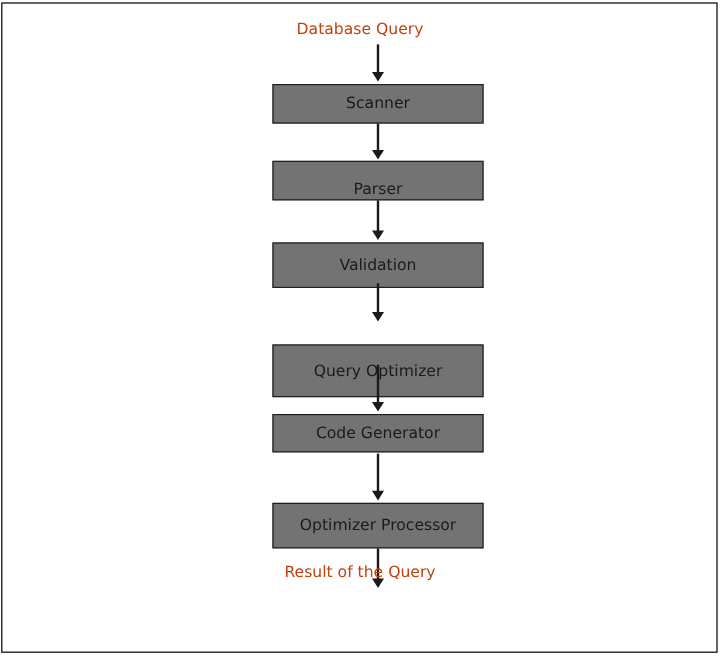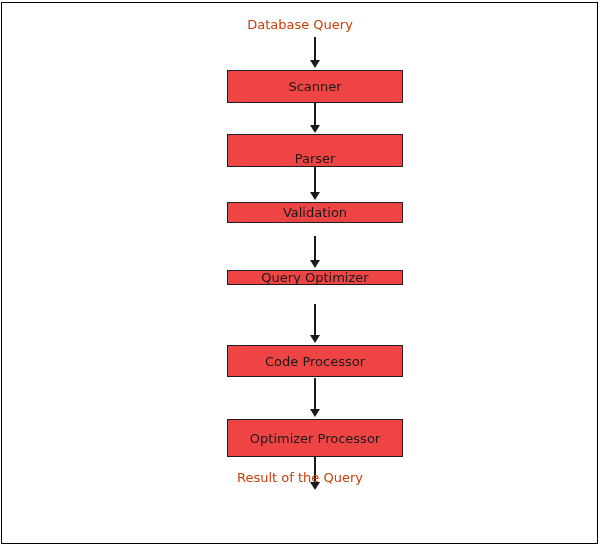--- a/index.html
+++ b/index.html
@@ -33,21 +33,21 @@
     font-size: 13px;
     line-height: 16px;
     color: #c2410c;
   }
   .box {
     position: absolute;
     left: 227px;
     width: 176px;
     box-sizing: border-box;
     border: 1px solid #1f1f1f;
-    background: #ef4444;
+    background: #737373;
     display: flex;
     align-items: center;
     justify-content: center;
   }
   .box-label {
     font-size: 13px;
     color: #1a1a1a;
     white-space: nowrap;
   }
   .arrow {
@@ -99,40 +99,40 @@
 
   <div class="box" style="top:134px; height:33px;align-items:flex-end;">
     <span class="box-label">Parser</span>
   </div>
 
   <div class="arrow" style="top:167px; height:33px;">
     <div class="shaft"></div>
     <div class="head"></div>
   </div>
 
-  <div class="box" style="top:202px; height:21px;">
+  <div class="box" style="top:202px; height:38px;">
     <span class="box-label">Validation</span>
   </div>
 
   <div class="arrow" style="top:236px; height:32px;">
     <div class="shaft"></div>
     <div class="head"></div>
   </div>
 
-  <div class="box" style="top:270px; height:15px;">
+  <div class="box" style="top:287px; height:44px;">
     <span class="box-label">Query Optimizer</span>
   </div>
 
   <div class="arrow" style="top:304px; height:39px;">
     <div class="shaft"></div>
     <div class="head"></div>
   </div>
 
   <div class="box" style="top:345px; height:32px;">
-    <span class="box-label">Code Processor</span>
+    <span class="box-label">Code Generator</span>
   </div>
 
   <div class="arrow" style="top:378px; height:39px;">
     <div class="shaft"></div>
     <div class="head"></div>
   </div>
 
   <div class="box" style="top:419px; height:38px;">
     <span class="box-label">Optimizer Processor</span>
   </div>

